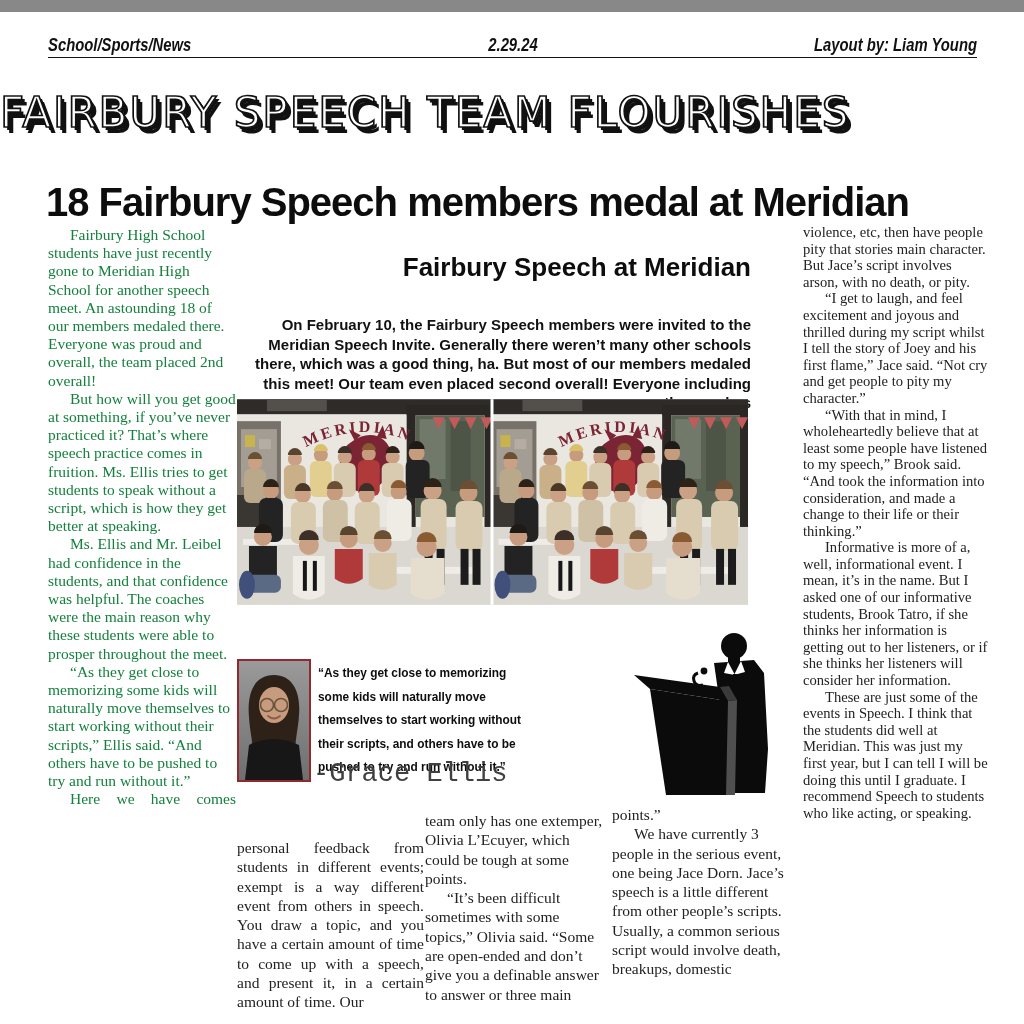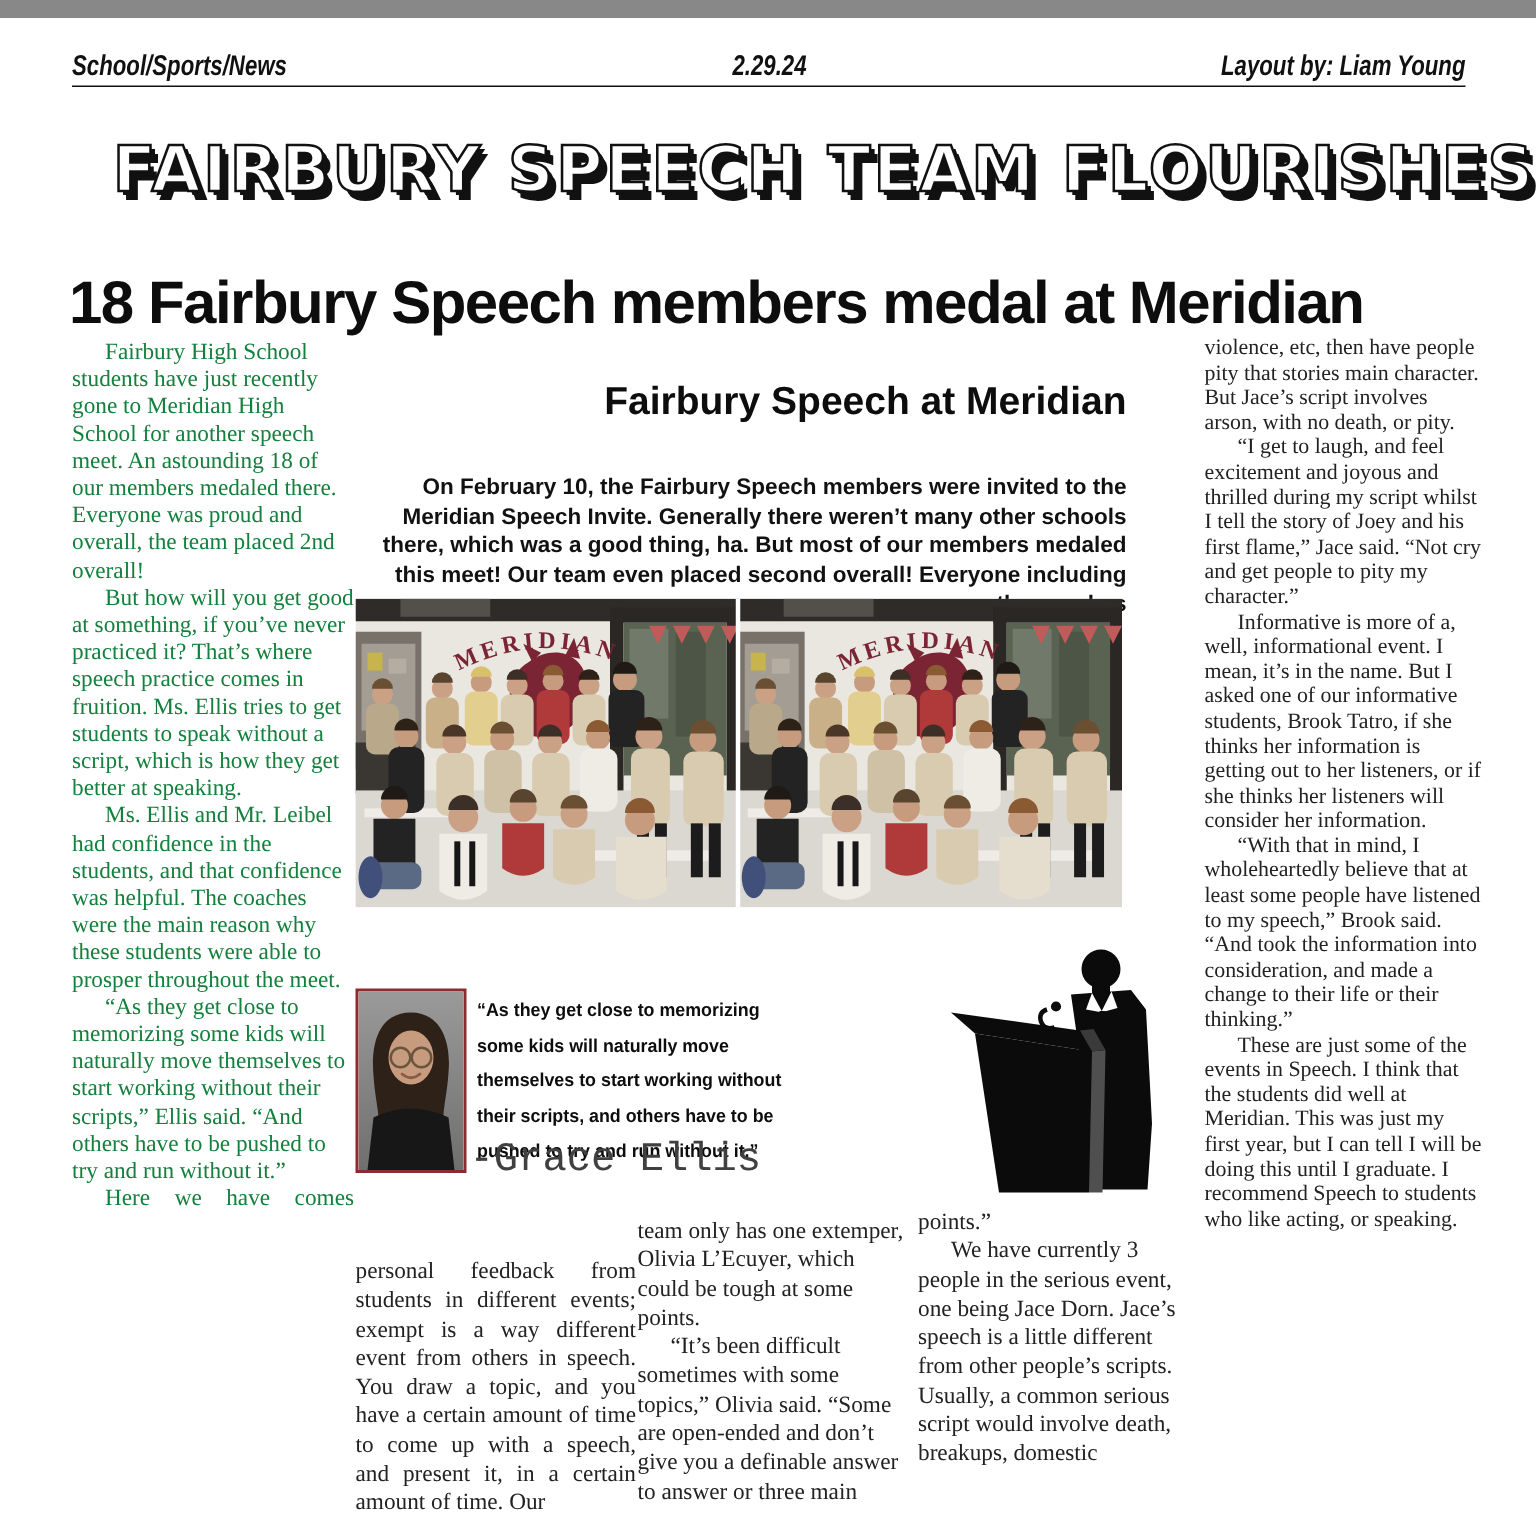--- a/index.html
+++ b/index.html
@@ -10,22 +10,22 @@
     font-family:"Liberation Serif", serif; color:#1a1a1a;padding-left:48px;
   }
   
   .masthead { position:absolute; left:48px; right:47px; top:22px; height:24px; border-bottom:1.5px solid #111; }
   .mh-item { position:absolute; top:0; font-family:"Liberation Sans", sans-serif; font-style:italic; font-weight:700; font-size:19px; color:#111; white-space:nowrap; }
   .mh-left  { left:0;  transform:scaleX(.78); transform-origin:left center; }
   .mh-mid   { left:50%; transform:translateX(-50%) scaleX(.78); }
   .mh-right { right:0; transform:scaleX(.78); transform-origin:right center; }
   
   .headline {
-    position:absolute; left:0; right:0; top:76px; text-align:right; white-space:nowrap;
-    font-family:"DejaVu Sans", sans-serif; font-weight:700; font-size:42px; letter-spacing:2px;
+    position:absolute; left:0; right:0; top:76px; text-align:left; white-space:nowrap;
+    font-family:"DejaVu Sans", sans-serif; font-weight:400; font-size:42px; letter-spacing:2px;
     color:#ffffff; -webkit-text-stroke:1.7px #111;
     text-shadow:3px 3px 0 #111, 5px 6px 0 #111;
   }
   
   .subhead {
     position:absolute; left:46px; top:168px; width:930px;
     font-family:"Liberation Sans", sans-serif; font-weight:700; font-size:40px; letter-spacing:-1px; color:#0d0d0d; white-space:nowrap;
   }
   
   .bodycol p { margin:0; }
@@ -262,18 +262,18 @@
     <p class="ind">“It’s been difficult sometimes with some topics,” Olivia said. “Some are open-ended and don’t give you a definable answer to answer or three main</p>
   </div>
   <div class="bodycol bcol col4">
     <p>points.”</p>
     <p class="ind">We have currently 3 people in the serious event, one being Jace Dorn. Jace’s speech is a little different from other people’s scripts. Usually, a common serious script would involve death, breakups, domestic</p>
   </div>
 
   <div class="bodycol col5">
     <p>violence, etc, then have people pity that stories main character. But Jace’s script involves arson, with no death, or pity.</p>
     <p class="ind">“I get to laugh, and feel excitement and joyous and thrilled during my script whilst I tell the story of Joey and his first flame,” Jace said. “Not cry and get people to pity my character.”</p>
+    <p class="ind">“With that in mind, I wholeheartedly believe that at least some people have listened to my speech,” Brook said. “And took the information into consideration, and made a change to their life or their thinking.”</p>
     <p class="ind">Informative is more of a, well, informational event. I mean, it’s in the name. But I asked one of our informative students, Brook Tatro, if she thinks her information is getting out to her listeners, or if she thinks her listeners will consider her information.</p>
-    <p class="ind">“With that in mind, I wholeheartedly believe that at least some people have listened to my speech,” Brook said. “And took the information into consideration, and made a change to their life or their thinking.”</p>
     <p class="ind">These are just some of the events in Speech. I think that the students did well at Meridian. This was just my first year, but I can tell I will be doing this until I graduate. I recommend Speech to students who like acting, or speaking.</p>
   </div>
 
 </div>
 
 </body></html>

